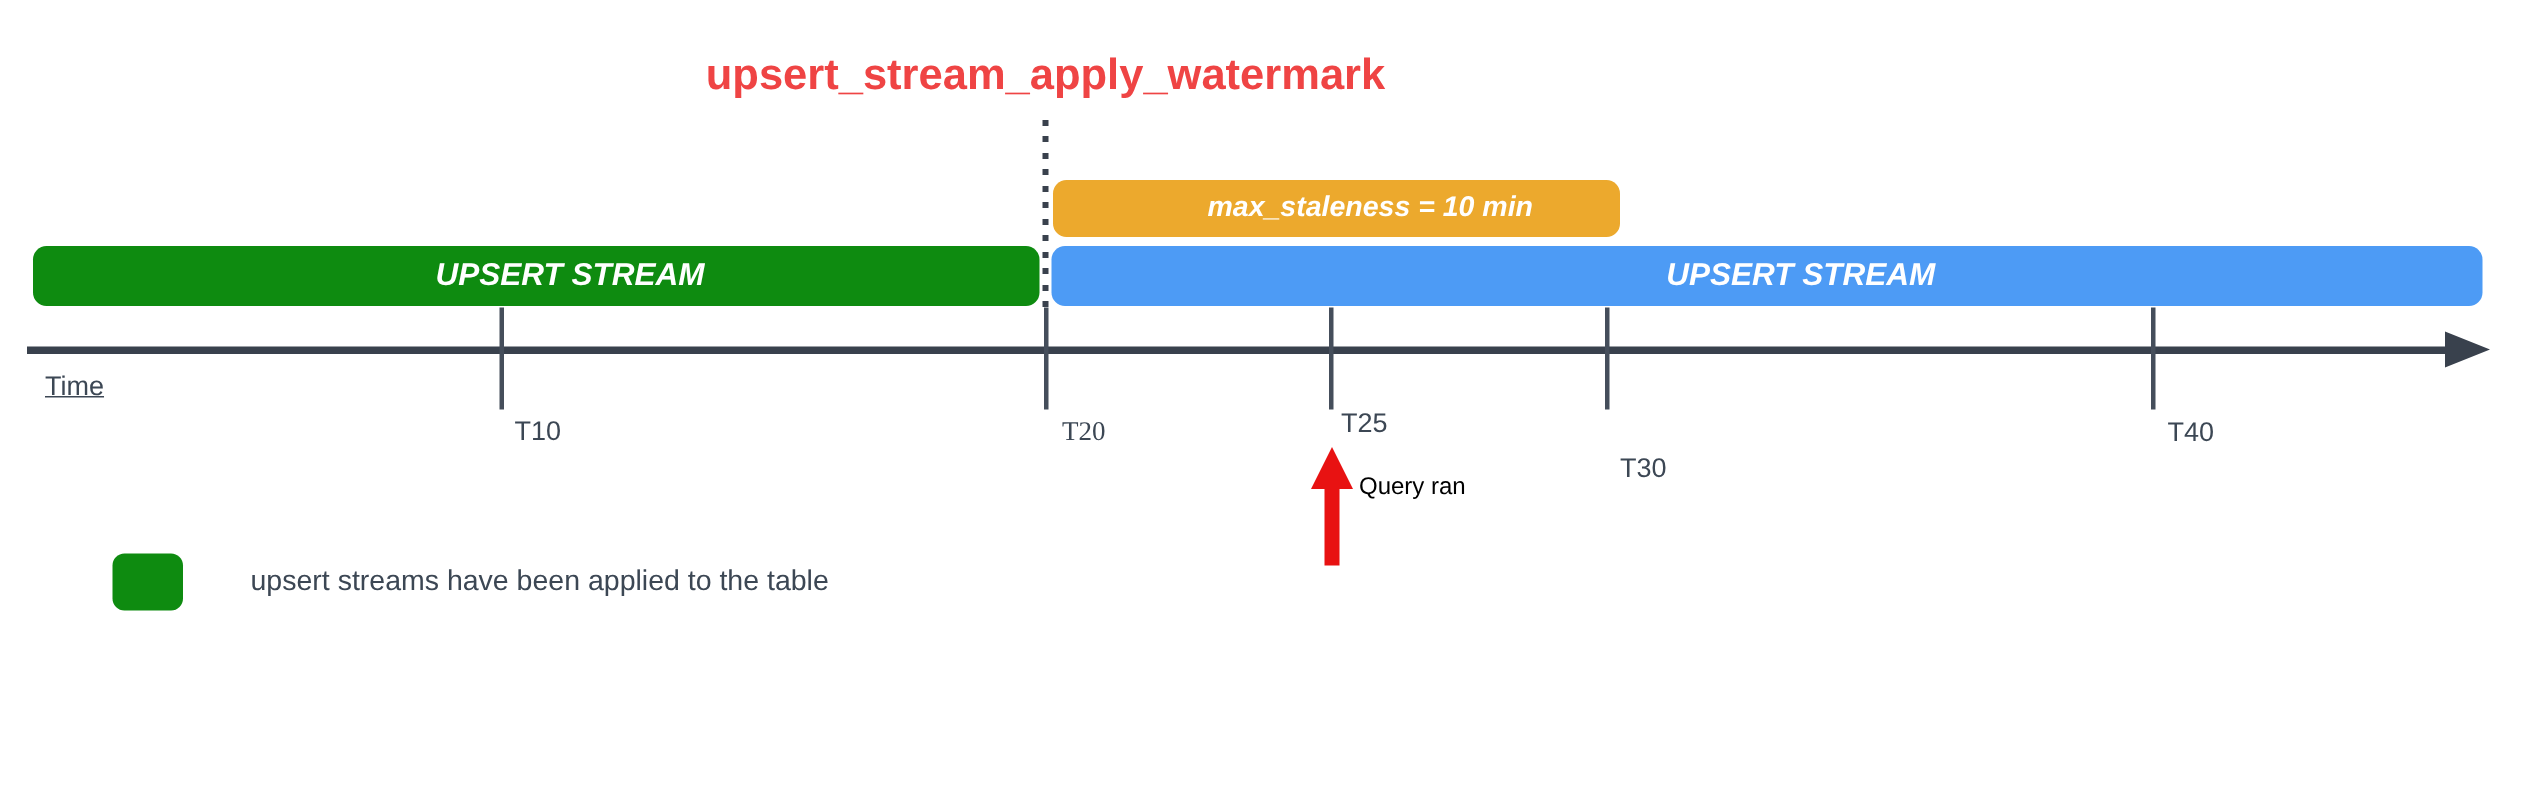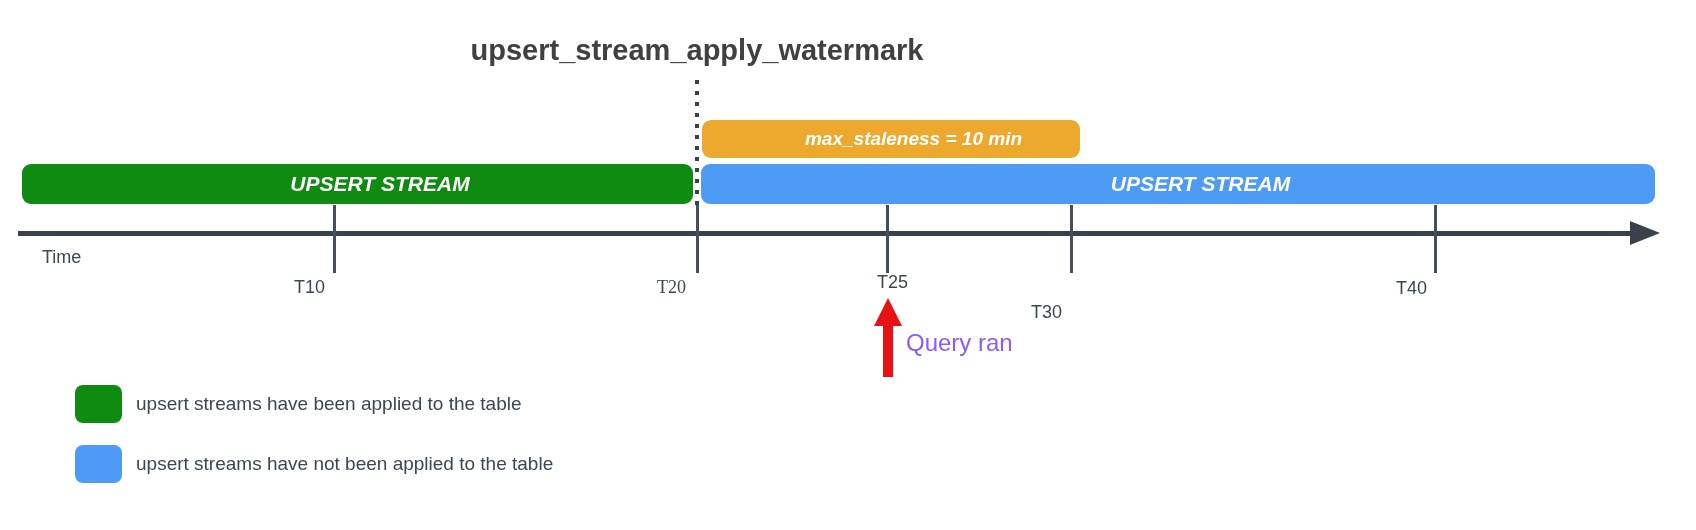--- a/index.html
+++ b/index.html
@@ -14,21 +14,21 @@
     overflow: hidden;
   }
 
   .title {
     position: absolute;
     left: 697px;
     top: 34px;
     transform: translateX(-50%);
     font-size: 29px;
     font-weight: bold;
-    color: #404040;
+    color: #ef4444;
     white-space: nowrap;
   }
 
   .dotted-line {
     position: absolute;
     left: 695px;
     top: 80px;
     width: 4px;
     height: 126px;
     background: repeating-linear-gradient(
@@ -64,43 +64,44 @@
     position: absolute;
     left: 1630px;
     top: 221px;
     width: 0; height: 0;
     border-top: 12px solid transparent;
     border-bottom: 12px solid transparent;
     border-left: 30px solid #39414d;
   }
   .axis-label {
     position: absolute;
-    left: 42px;
+    left: 30px;
     top: 247px;
     font-size: 18px;
     color: #3c4754;
+    text-decoration: underline;
   }
 
   .tick {
     position: absolute;
     top: 205px;
     width: 3px;
     height: 68px;
     background: #454e5b;
   }
   .tick-label {
     position: absolute;
     width: 80px;
-    text-align: left;
+    text-align: right;
     font-size: 18px;
     color: #3c4754;
   }
   .tick-t10 { left: 333px; }  .lbl-t10 { left: 294px; top: 277px; }
   .tick-t20 { left: 696px; }  .lbl-t20 { left: 657px; top: 277px; font-family: Liberation Serif, serif; }
-  .tick-t25 { left: 886px; }  .lbl-t25 { left: 877px; top: 272px; }
+  .tick-t25 { left: 886px; }  .lbl-t25 { left: 845px; top: 272px; }
   .tick-t30 { left: 1070px; } .lbl-t30 { left: 1031px; top: 274px; margin-top: 28px; }
   .tick-t40 { left: 1434px; } .lbl-t40 { left: 1396px; top: 278px; }
 
   .query-arrow-head {
     position: absolute;
     left: 874px;
     top: 298px;
     width: 0; height: 0;
     border-left: 14px solid transparent;
     border-right: 14px solid transparent;
@@ -110,32 +111,32 @@
     position: absolute;
     left: 883px;
     top: 324px;
     width: 10px;
     height: 53px;
     background: #e81212;
   }
   .query-label {
     position: absolute;
     left: 906px;
-    top: 329px;
-    font-size: 24px;
-    color: #8b5cf6;
+    top: 316px;
+    font-size: 16px;
+    color: #000000;
     white-space: nowrap;
   }
 
   .legend-row {
     position: absolute;
     display: flex;
     align-items: center;
   }
-  .legend-row-applied { left: 75px; top: 385px; }
+  .legend-row-applied { left: 75px; top: 369px; gap: 31px; }
   .legend-row-pending { left: 75px; top: 445px; }
   .legend-swatch {
     width: 47px;
     height: 38px;
     border-radius: 8px;
     flex: 0 0 auto;
   }
   .legend-text {
     margin-left: 14px;
     font-size: 19px;
@@ -182,18 +183,14 @@
 
   <div class="query-arrow-head"></div>
   <div class="query-arrow-shaft"></div>
   <div class="query-label">Query ran</div>
 
   <div class="legend-row legend-row-applied">
     <div class="legend-swatch" style="background-color: rgb(14, 139, 16);"></div>
     <div class="legend-text">upsert streams have been applied to the table</div>
   </div>
 
-  <div class="legend-row legend-row-pending">
-    <div class="legend-swatch" style="background-color: rgb(77, 155, 245);"></div>
-    <div class="legend-text">upsert streams have not been applied to the table</div>
-  </div>
 
 </div>
 
 </body></html>

